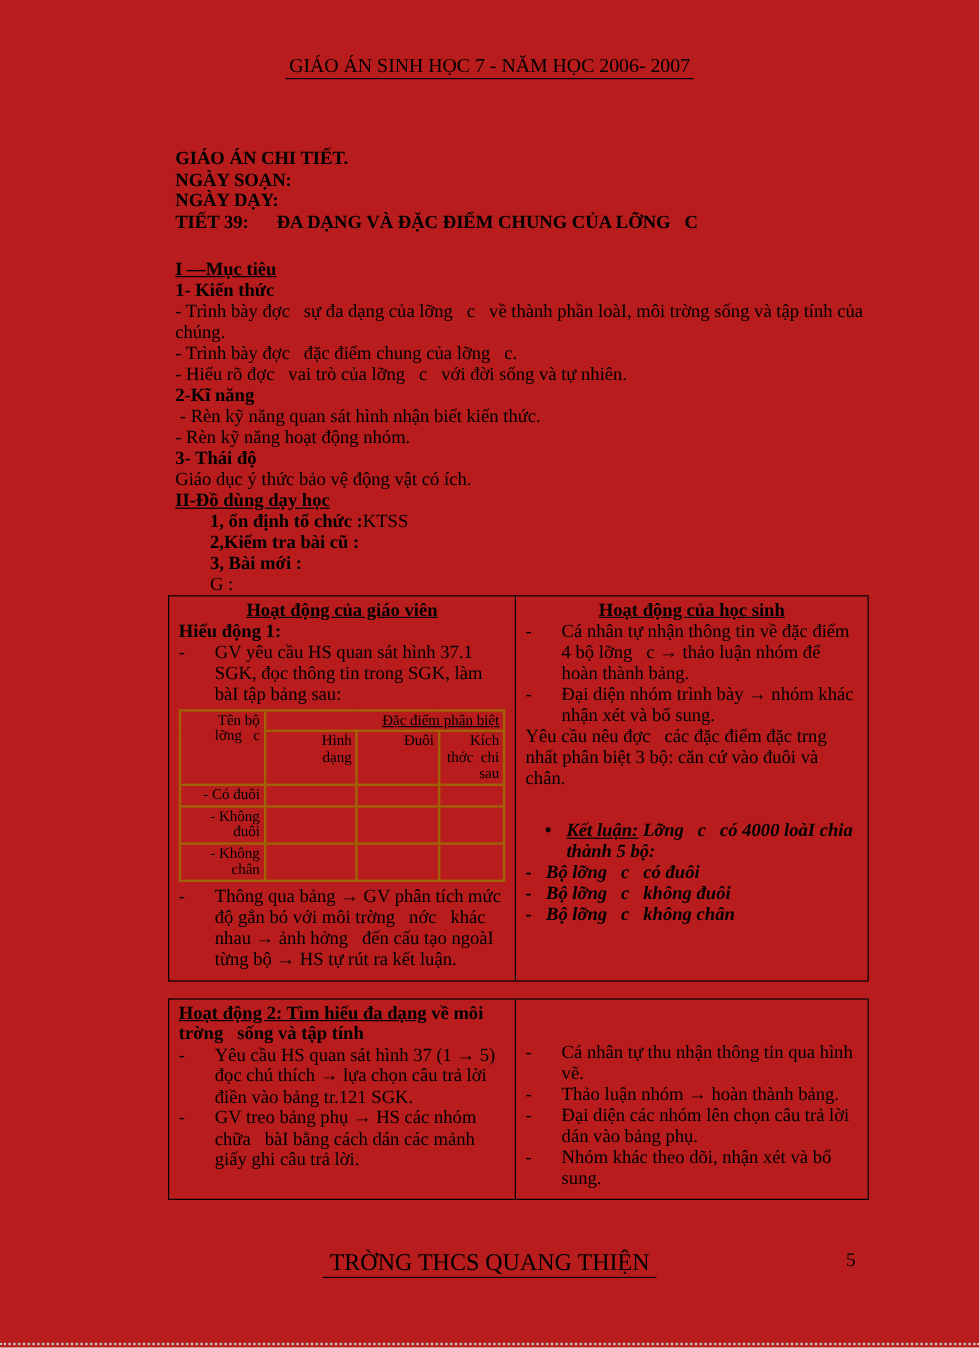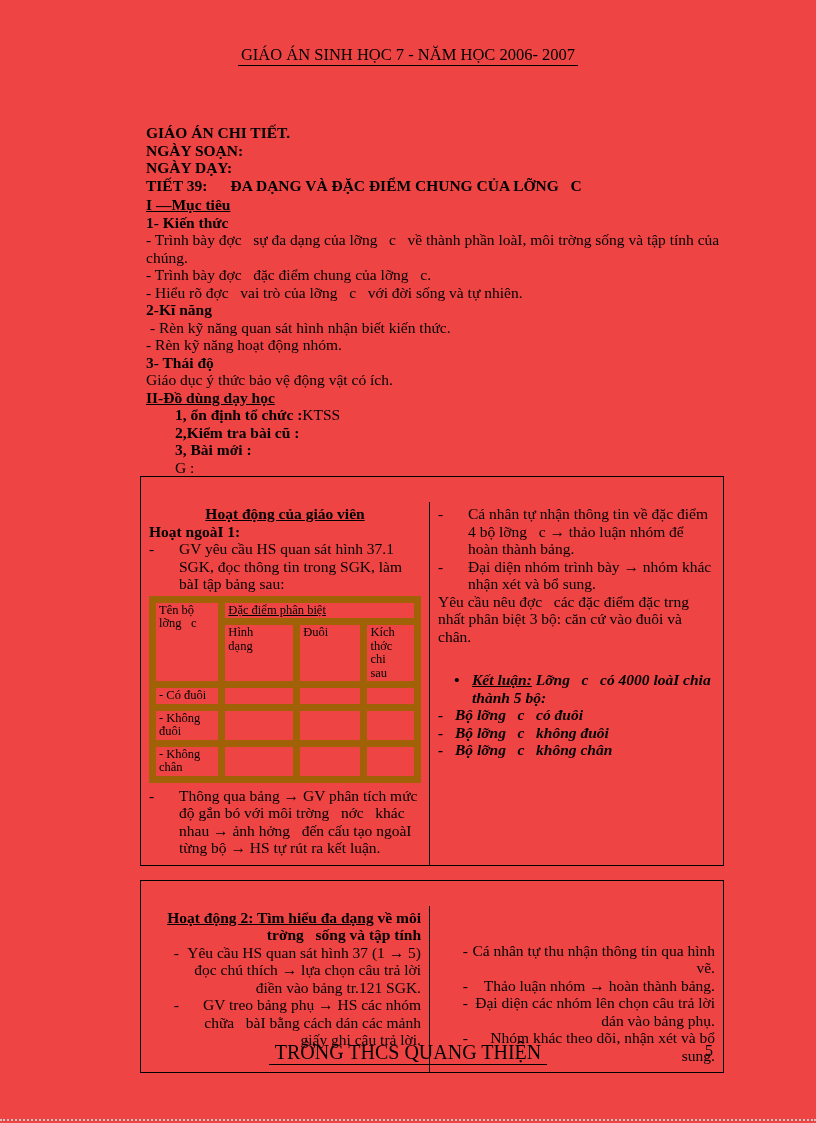--- a/index.html
+++ b/index.html
@@ -1,70 +1,71 @@
 <!DOCTYPE html>
 <html><head>
 <meta charset="utf-8">
 <style>
   * { box-sizing: border-box; }
   html, body { margin: 0; padding: 0; background: #e8e8e8; }
   .page {
     position: relative;
     width: 816px; height: 1123px;
     margin: 0 auto;
-    background: #ef4444;
+    background: #b91c1c;
     color: #000;
     font-family: "Liberation Serif", "DejaVu Serif", serif;
     font-size: 15.5px;
     line-height: 17.5px;
     overflow: hidden;
   }
   p { margin: 0; white-space: pre-wrap; }
   .b { font-weight: bold; }
   .bi { font-weight: bold; font-style: italic; }
   .u { text-decoration: underline; }
   .ctr { text-align: center; }
 
   .pg-header {
     position: absolute; top: 46px; left: 0; width: 100%;
     text-align: center; font-size: 16.5px;
   }
   .hdr-text { border-bottom: 1.5px solid #000; padding: 0 3px 1px; }
 
   .content { position: absolute; top: 124px; left: 146px; width: 580px; }
-  .mt9 { margin-top: 2px; }
+  .mt9 { margin-top: 22px; }
   .ind { padding-left: 29px; }
 
   
   .li { display: flex; }
   .li .mk { flex: 0 0 30px; }
   .li .tx { flex: 1; min-width: 0; white-space: pre-wrap; }
 
   
   .acttable {
     display: flex; width: 584px; margin-left: -6px;
     border: 1.5px solid #000;
   }
-  .acttable .cell { padding: 3px 8px 8px 8px; margin-top: 25px; }
+  .acttable .cell { padding: 3px 8px 8px 8px; }
   .acttable .cell.left { width: 289px; border-right: 1.5px solid #000; }
   .acttable .cell.right { flex: 1; }
-  .t2 { margin-top: 14px; text-align: right; }
+  .t2 { margin-top: 14px; }
   .r2pad { padding-top: 36px !important; }
 
   
   table.inner {
     border-collapse: collapse; width: 100%;
     margin: 3px 0 4px 0;
     font-size: 12.5px; line-height: 13.5px;
   }
   table.inner td {
-    border: 7px solid #a16207;
+    border: 2px solid #a16207;
     padding: 1px 3px;
     vertical-align: top;
     white-space: pre-wrap;
+    text-align: right;
   }
   tr.hrow1 td { height: 16px; }
   tr.drow1 td { height: 18px; }
   tr.drow td { height: 30px; }
 
   
   .conc { margin-top: 26px; }
   .conc .mk { flex: 0 0 18px; margin-left: 16px; }
   .concitem .mk { flex: 0 0 17px; }
 
@@ -107,21 +108,21 @@
 
     <p class="b"><span class="u">II-Đồ dùng dạy học</span></p>
     <p class="ind"><span class="b">1, ổn định tổ chức :</span><span>KTSS</span></p>
     <p class="ind"><span class="b">2,Kiểm tra bài cũ :</span><span></span></p>
     <p class="ind"><span class="b">3, Bài mới :</span><span></span></p>
     <p class="ind">G :</p>
 
     <div class="acttable">
       <div class="cell left">
         <p class="ctr b"><span class="u">Hoạt động của giáo viên</span></p>
-        <p class="b">Hoạt ngoàI 1:</p>
+        <p class="b">Hiểu động 1:</p>
         <div class="li">
           <span class="mk">-</span>
           <span class="tx">GV yêu cầu HS quan sát hình 37.1 SGK, đọc thông tin trong SGK, làm bàI tập bảng sau:</span>
         </div>
         <table class="inner">
           <tbody>
               <tr class="hrow1">
             <td rowspan="2" style="width:70px;">Tên bộ
 lỡng   c</td>
             <td colspan="3"><span class="u">Đặc điểm phân biệt</span></td>
@@ -155,20 +156,21 @@
             <td></td>
           </tr>
         </tbody>
           </table>
         <div class="li">
           <span class="mk">-</span>
           <span class="tx">Thông qua bảng → GV phân tích mức độ gắn bó với môi trờng   nớc   khác nhau → ảnh hởng   đến cấu tạo ngoàI từng bộ → HS tự rút ra kết luận.</span>
         </div>
       </div>
       <div class="cell right">
+        <p class="ctr b"><span class="u">Hoạt động của học sinh</span></p>
         <div class="li">
           <span class="mk">-</span>
           <span class="tx">Cá nhân tự nhận thông tin về đặc điểm 4 bộ lỡng   c → thảo luận nhóm để hoàn thành bảng.</span>
         </div>
         <div class="li">
           <span class="mk">-</span>
           <span class="tx">Đại diện nhóm trình bày → nhóm khác nhận xét và bổ sung.</span>
         </div>
         <p>Yêu cầu nêu đợc   các đặc điểm đặc trng   nhất phân biệt 3 bộ: căn cứ vào đuôi và chân.</p>
         <div class="li conc">

